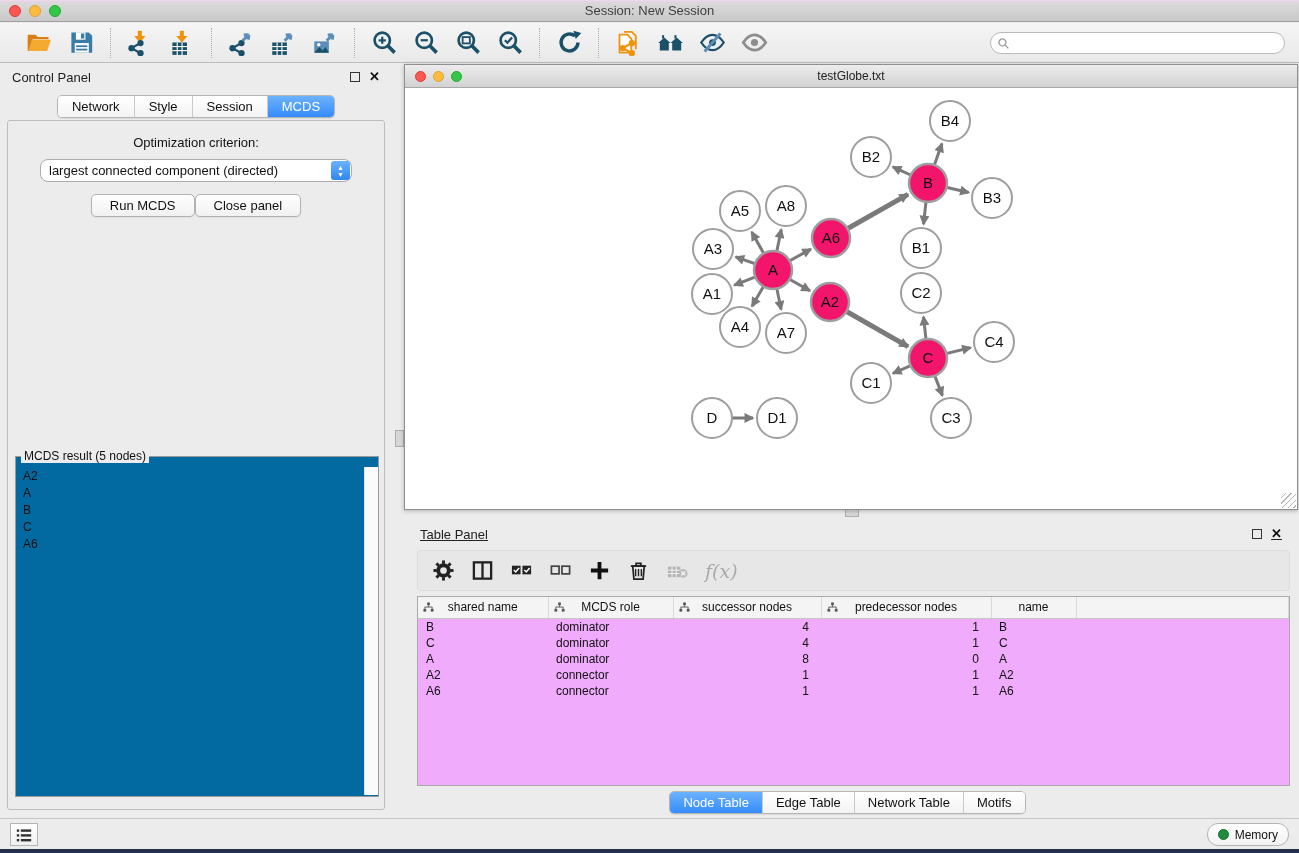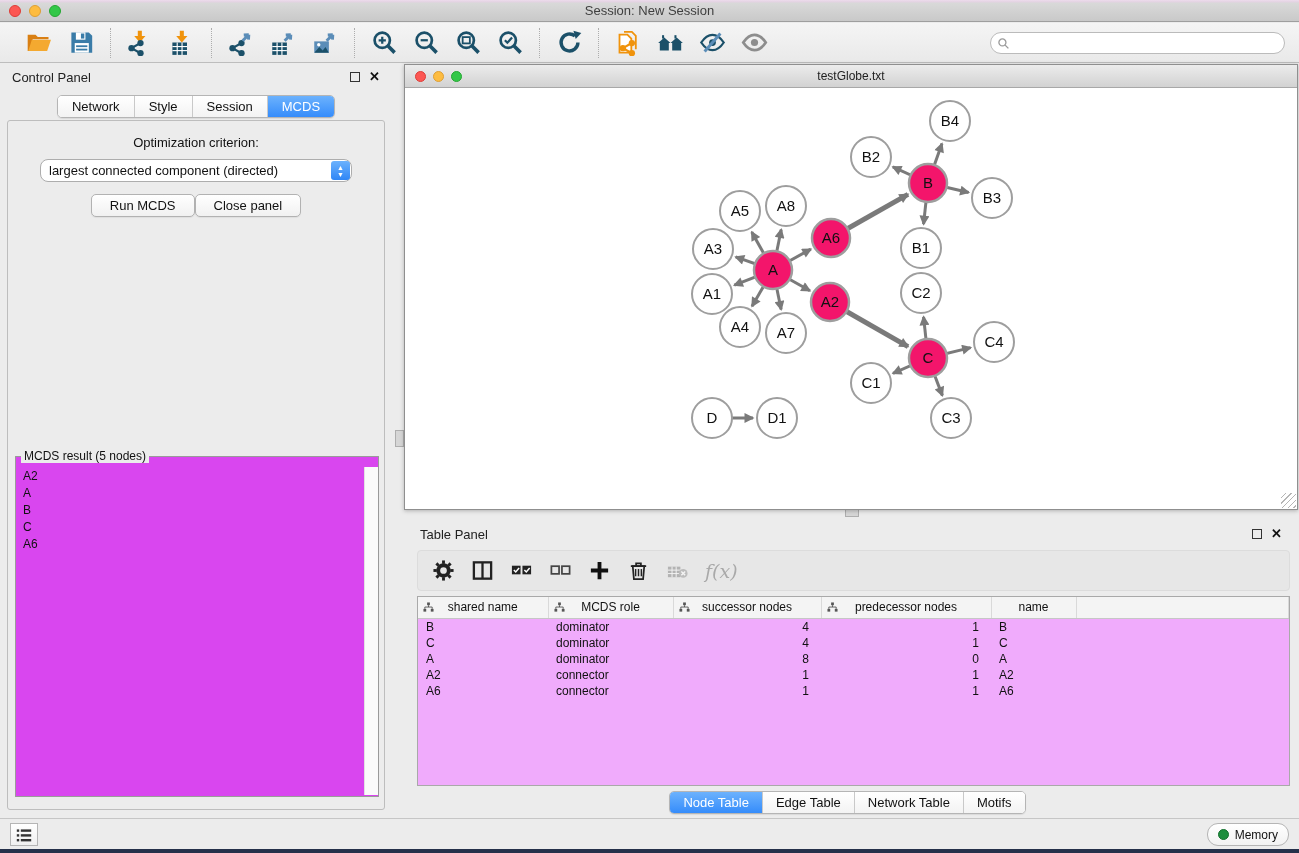--- a/index.html
+++ b/index.html
@@ -48,21 +48,21 @@
   #opt-select { position:relative; margin:9px auto 0; width:312px; height:23px; background:#fff;
     border:1px solid #adadad; border-radius:8px; font-size:13px; color:#111;
     display:flex; align-items:center; padding-left:8px; cursor:pointer; }
   #opt-stepper { position:absolute; right:1px; top:1px; width:19px; height:19px; border-radius:3px;
     background:linear-gradient(#6cb2fd,#2f86f6); display:flex; flex-direction:column; align-items:center; justify-content:center; }
   #opt-stepper span { color:#fff; font-size:7px; line-height:7px; }
   .btn-row { margin-top:12px; display:flex; justify-content:center; }
   .mac-btn { background:linear-gradient(#ffffff,#f1f1f1); border:1px solid #b2b2b2; border-radius:5px;
     font-size:13px; color:#111; padding:3px 18px; cursor:pointer; box-shadow:0 1px 1px rgba(0,0,0,.06); }
   #mcds-fieldset { position:absolute; left:7px; top:335px; width:364px; height:341px;
-    border:1px solid #9a9a9a; background:#d946ef; }
+    border:1px solid #9a9a9a; background:#0369a1; }
   #mcds-legend { position:absolute; left:5px; top:-8px; background:#ececec; padding:0 3px; font-size:12px; color:#111; }
   #mcds-list { position:absolute; left:1px; top:10px; right:15px; bottom:1px; overflow:hidden; }
   #mcds-list div { font-size:12px; color:#111; padding:1.5px 0 1.5px 6px; cursor:default; }
   #mcds-scroll { position:absolute; right:0; top:10px; bottom:1px; width:14px; background:#fbfbfb; border-left:1px solid #e2e2e2; }
 
   
   .divider-handle { position:absolute; background:#d6d6d6; border:1px solid #aeaeae; }
 
   
   #net-window { position:absolute; left:404px; top:64px; width:894px; height:446px;
@@ -454,21 +454,21 @@
           <g>
             <circle cx="372" cy="330" r="20" fill="#ffffff" stroke="#9e9e9e" stroke-width="2"></circle>
             <text x="372" y="335" text-anchor="middle" font-size="15" fill="#111" font-family="&quot;Liberation Sans&quot;, sans-serif">D1</text>
           </g>
         </svg>
       <div id="resize-grip"></div>
     </div>
   </div>
 
   <div id="table-panel">
-    <div class="panel-header" style="padding-left:24px;">
+    <div class="panel-header" style="padding-left:24px;text-decoration:underline;">
       <span>Table Panel</span>
       <span class="ph-icons" style="padding-right:5px;">
         <span class="float-box"></span>
         <span class="close-x">✕</span>
       </span>
     </div>
     <div id="tp-toolbar">
         <button class="tp-btn">
           <svg width="23" height="23" viewBox="0 0 24 24">
             <g stroke="#222">

